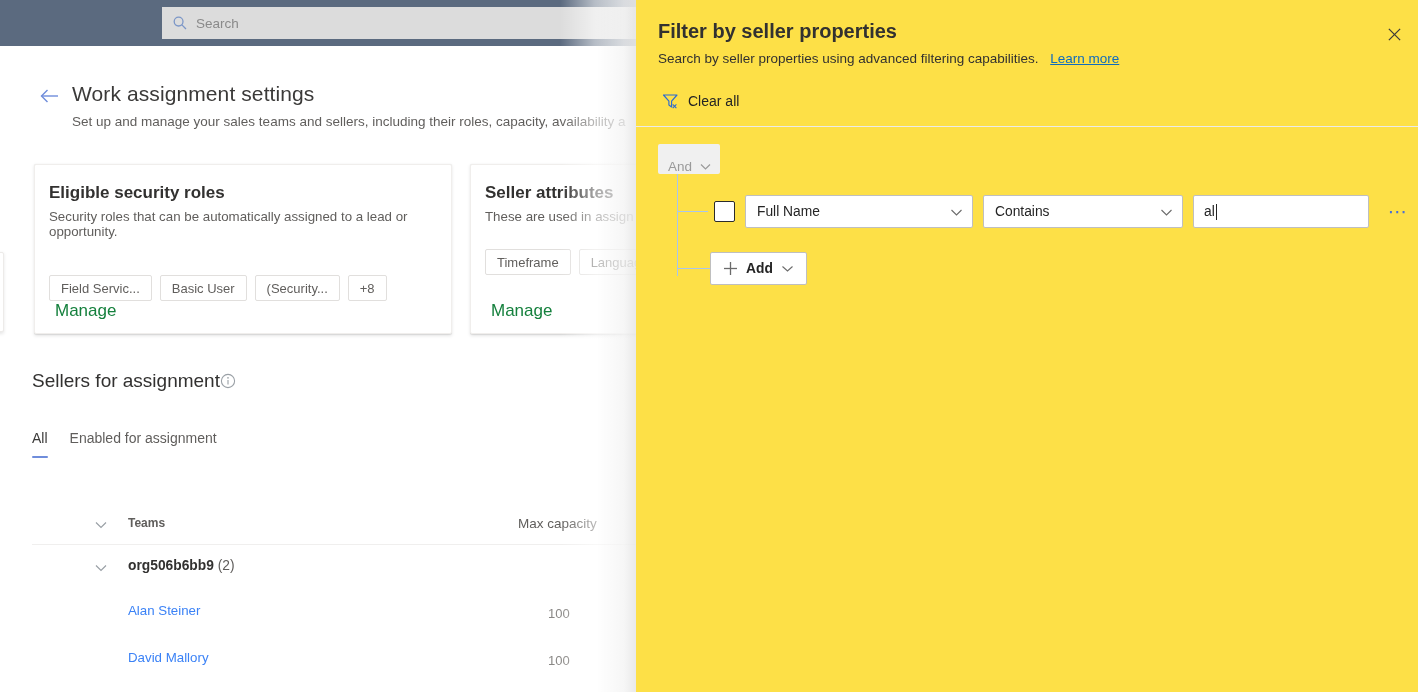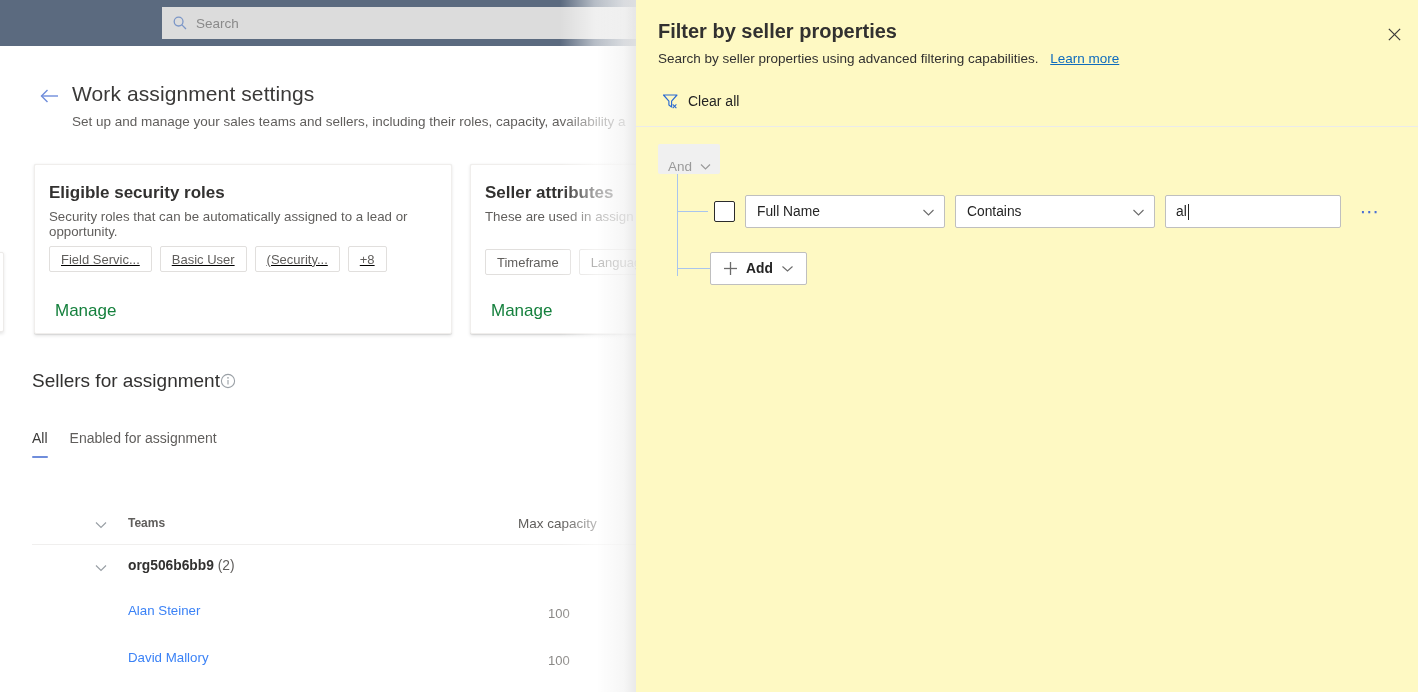--- a/index.html
+++ b/index.html
@@ -54,21 +54,21 @@
   #card-attrs { left: 470px; top: 164px; width: 418px; height: 170px; }
   .card h3 {
     margin: 0; position: absolute; left: 14px; top: 18px;
     font-size: 17px; font-weight: 600; color: #323130;
   }
   .card .desc {
     position: absolute; left: 14px; top: 44px; width: 390px;
     font-size: 13.3px; color: #605e5c; line-height: 15px;
   }
   .chips { position: absolute; left: 14px; display: flex; gap: 8px; }
-  #card-roles .chips { top: 81px; text-decoration: underline; }
+  #card-roles .chips { top: 110px; }
   #card-attrs .chips { top: 84px; }
   .chip {
     border: 1px solid #e1dfdd; border-radius: 2px; background: #fff;
     height: 26px; padding: 0 11px; display: flex; align-items: center;
     font-size: 13px; color: #605e5c; white-space: nowrap;
   }
   .manage-link {
     position: absolute; left: 20px; top: 136px;
     font-size: 17px; color: #15803d; cursor: pointer;
   }
@@ -112,21 +112,21 @@
   }
   #panel-shadow {
     position: absolute; left: 596px; top: 0; width: 40px; height: 692px;
     background: linear-gradient(to right, rgba(0,0,0,0) 0%, rgba(0,0,0,.035) 70%, rgba(0,0,0,.085) 100%);
     pointer-events: none;
   }
 
   
   #panel {
     position: absolute; left: 636px; top: 0; width: 782px; height: 692px;
-    background: #fef9c3;
+    background: #fde047;
   }
   #panel-title {
     position: absolute; left: 22px; top: 20px;
     font-size: 20px; font-weight: 600; color: #323130;
   }
   #panel-sub {
     position: absolute; left: 22px; top: 51px;
     font-size: 13.5px; color: #323130; white-space: nowrap;
   }
   #learn-more { color: #0f6cbd; text-decoration: underline; cursor: pointer; margin-left: 8px; }
@@ -167,21 +167,21 @@
     width: 21px; height: 21px; border: 1.6px solid #2b2b2b; border-radius: 2px; background: #fff;
     cursor: pointer;
   }
   .ddl {
     position: relative; height: 33px; background: #fff;
     border: 1px solid #bfbfbf; border-radius: 2px;
     display: flex; align-items: center; padding: 0 30px 0 11px;
     font-size: 13.8px; color: #242424; cursor: pointer;
   }
   .ddl .chev-d { position: absolute; right: 9px; top: 10px; width: 13px; height: 13px; }
-  #ddl-field { width: 200px; }
+  #ddl-field { width: 228px; }
   #ddl-op { width: 200px; }
   .txtinput {
     width: 176px; height: 33px; background: #fff;
     border: 1px solid #bfbfbf; border-radius: 2px;
     display: flex; align-items: center; padding: 0 10px;
     font-size: 13.8px; color: #242424;
   }
   .caret {
     display: inline-block; width: 1px; height: 16px; background: #242424; margin-left: 1px;
   }

